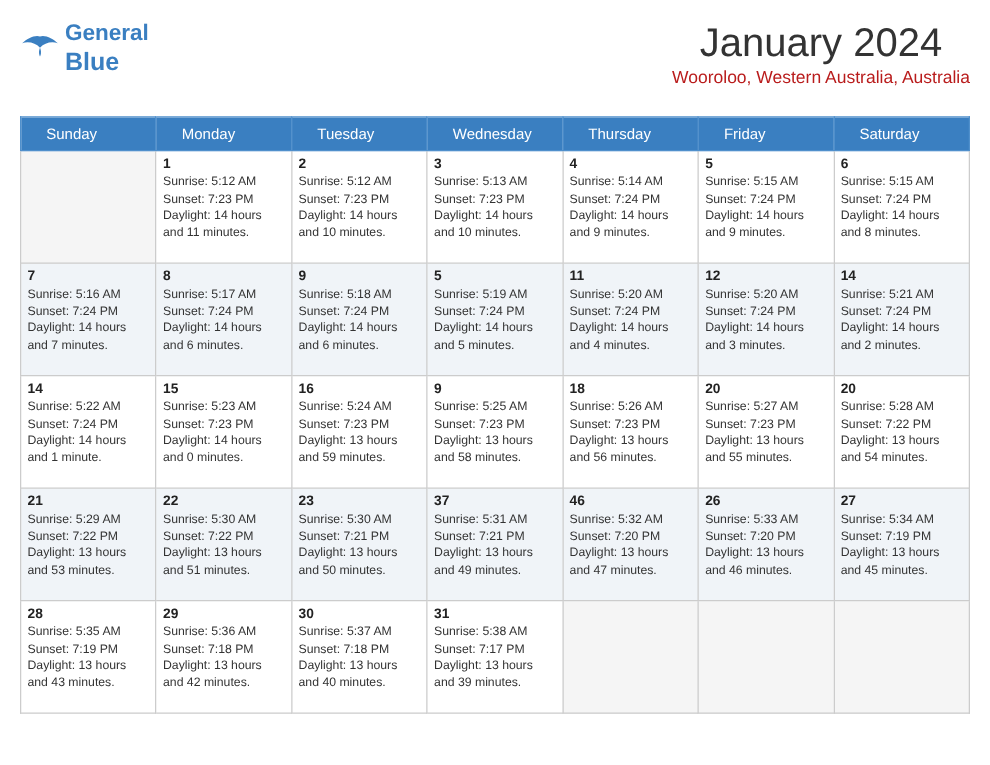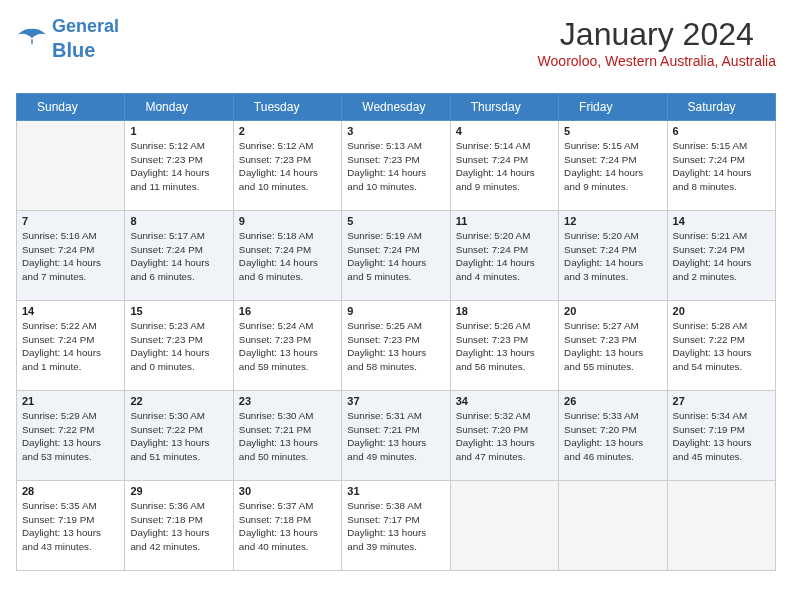--- a/index.html
+++ b/index.html
@@ -213,21 +213,21 @@
         </td>
         <td>
           <span class="day-num">23</span>
           <div class="day-info">Sunrise: 5:30 AM<br>Sunset: 7:21 PM<br>Daylight: 13 hours<br>and 50 minutes.</div>
         </td>
         <td>
           <span class="day-num">37</span>
           <div class="day-info">Sunrise: 5:31 AM<br>Sunset: 7:21 PM<br>Daylight: 13 hours<br>and 49 minutes.</div>
         </td>
         <td>
-          <span class="day-num">34</span>
+          <span class="day-num">46</span>
           <div class="day-info">Sunrise: 5:32 AM<br>Sunset: 7:20 PM<br>Daylight: 13 hours<br>and 47 minutes.</div>
         </td>
         <td>
           <span class="day-num">26</span>
           <div class="day-info">Sunrise: 5:33 AM<br>Sunset: 7:20 PM<br>Daylight: 13 hours<br>and 46 minutes.</div>
         </td>
         <td>
           <span class="day-num">27</span>
           <div class="day-info">Sunrise: 5:34 AM<br>Sunset: 7:19 PM<br>Daylight: 13 hours<br>and 45 minutes.</div>
         </td>

